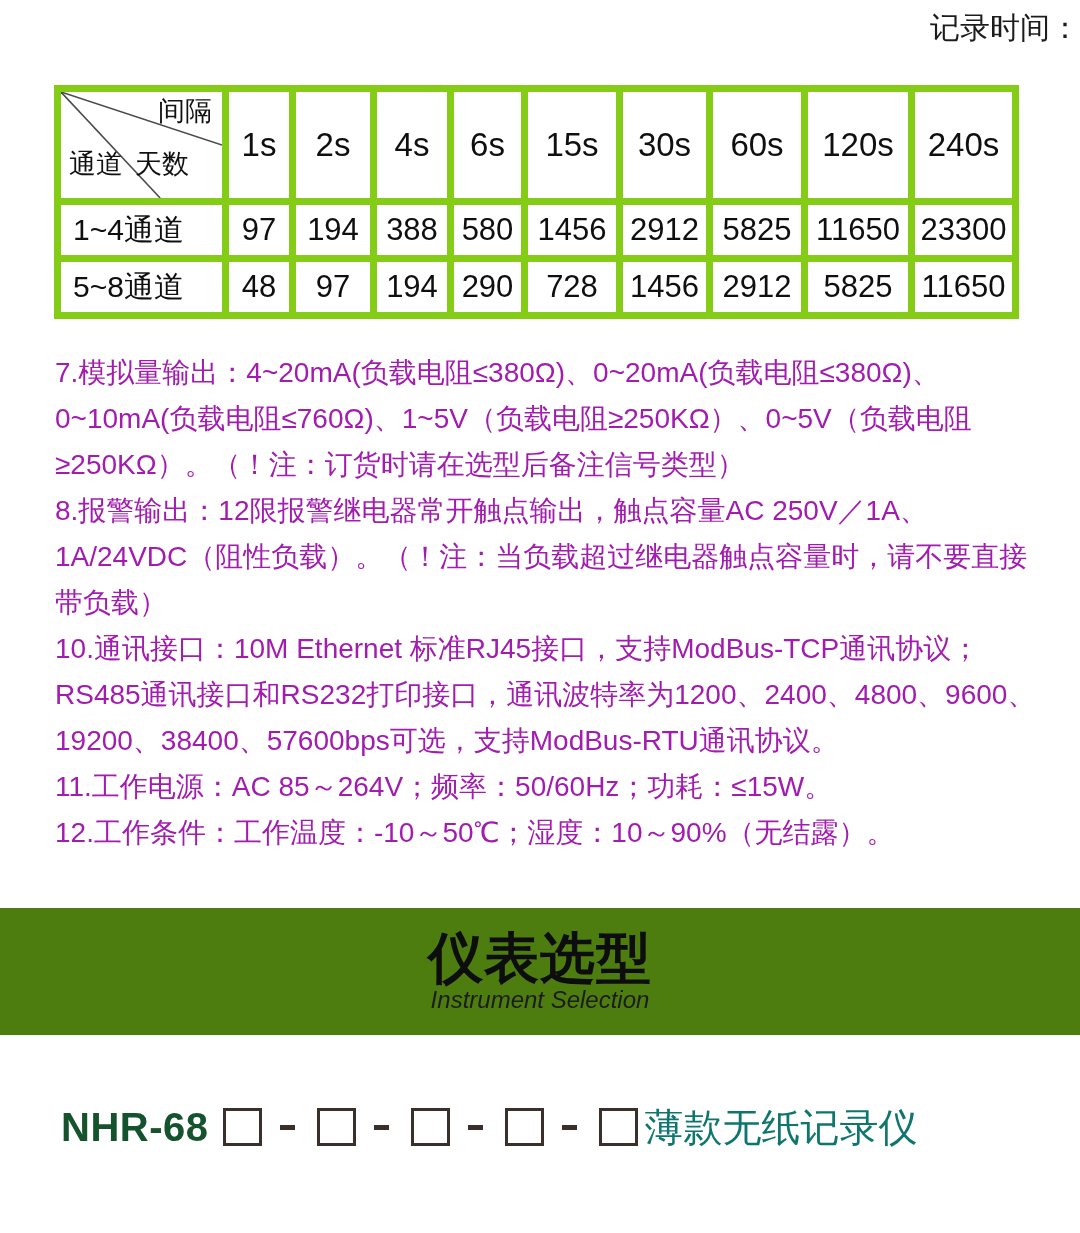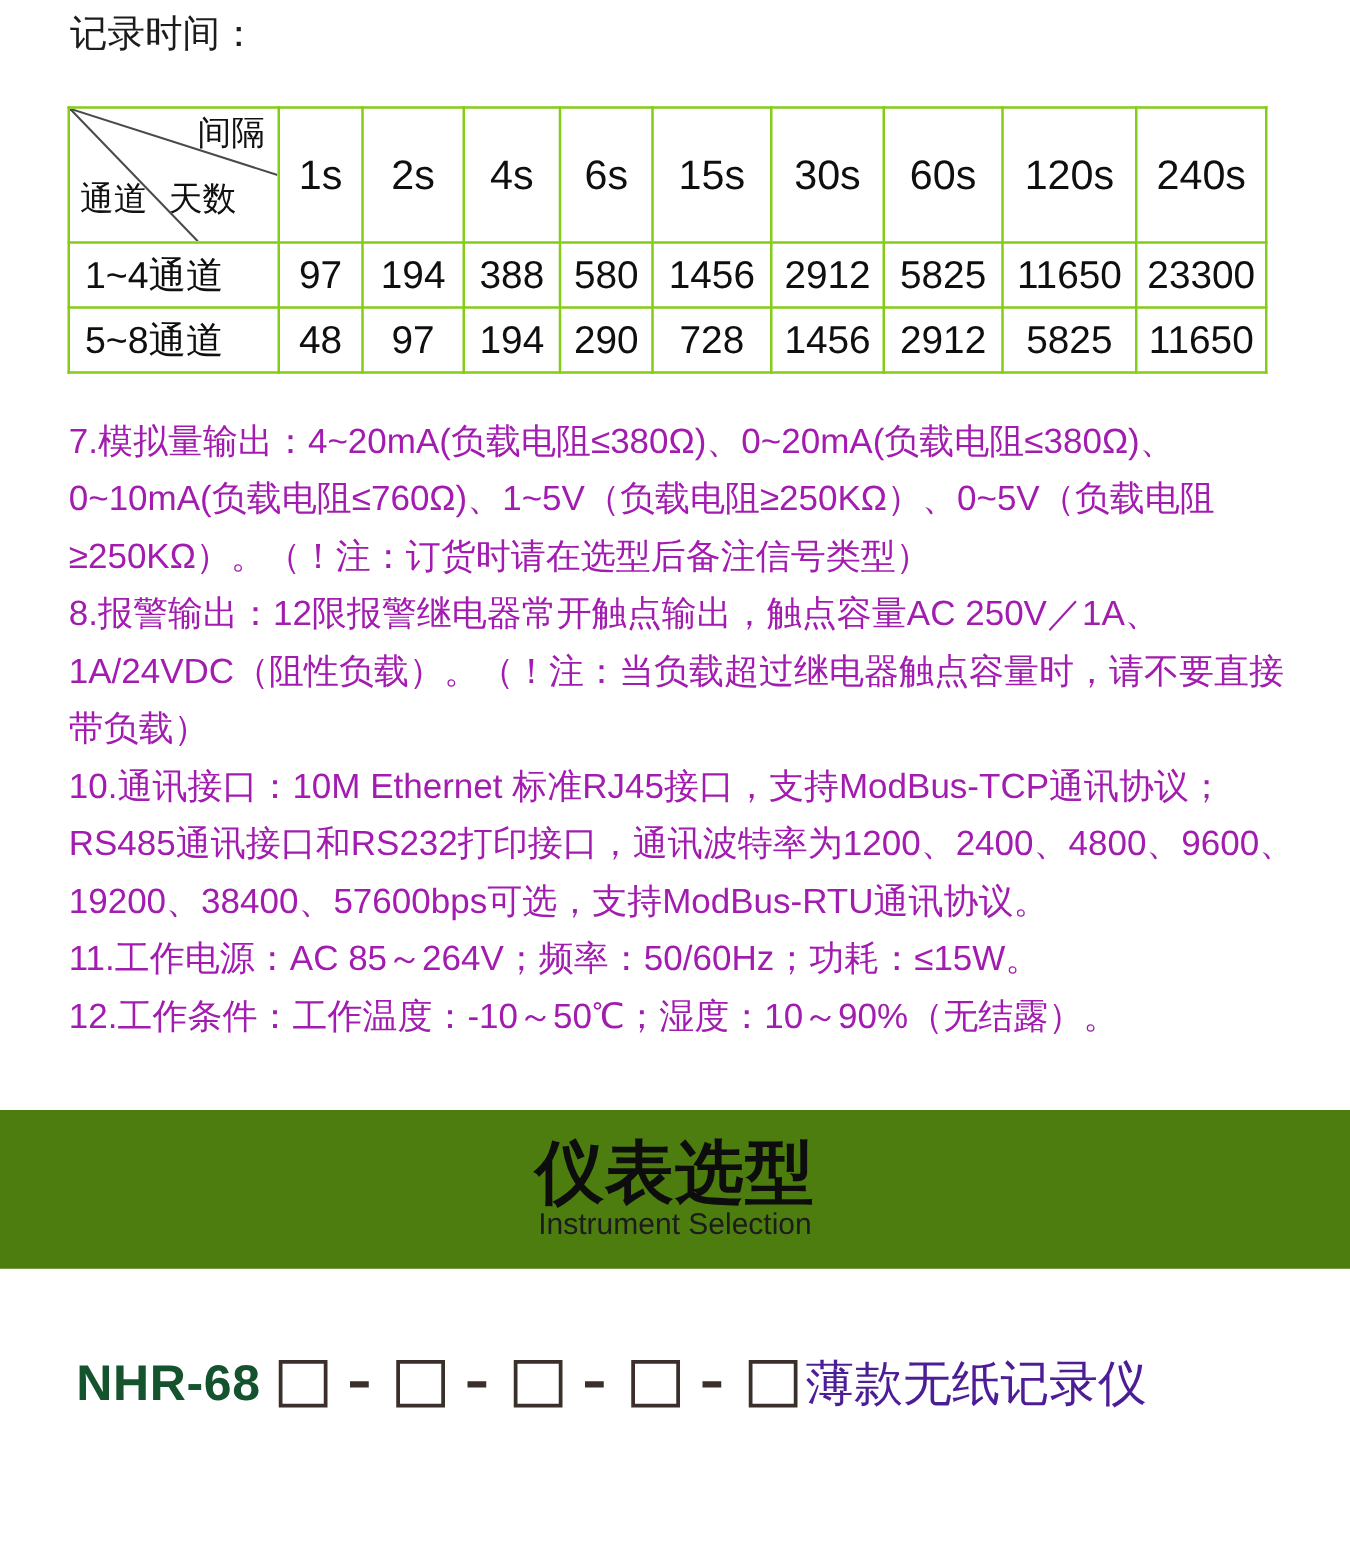--- a/index.html
+++ b/index.html
@@ -10,30 +10,31 @@
     color:#161616;
     overflow:hidden;
     position:relative;
   }
   
   .rec-heading{
     margin:10px 0 0 56px;
     font-size:30px;
     line-height:36px;
     color:#1c1c1c;
+    text-align:right;
   }
   
   table.rec-table{
     border-collapse:collapse;
     margin:39px 0 0 54px;
     table-layout:fixed;
     width:958px;
   }
   table.rec-table td{
-    border:2px solid #84cc16;
+    border:7px solid #84cc16;
     text-align:center;
     vertical-align:middle;
     padding:0;
     font-size:31px;
     color:#0f0f0f;
     margin-top:16px;
   }
   table.rec-table tr.hdr td{height:106px;font-size:33px;}
   table.rec-table tr.datarow td{height:50px;}
   table.rec-table td.rowlabel{
@@ -75,20 +76,21 @@
     font-weight:bold;
     color:#0d0d0d;
     line-height:56px;
     letter-spacing:1px;
   }
   .banner-subtitle{
     font-size:24px;
     color:#1c1c1c;
     line-height:26px;
     margin-top:1px;
+    font-style:italic;
   }
   
   .model-line{
     margin:73px 0 0 61px;
     display:flex;
     align-items:flex-start;
     color:#362c28;
   }
   .model-code{
     font-size:40px;
@@ -114,21 +116,21 @@
   .dash{
     width:15px;
     height:5px;
     background:#3a2f2a;
     margin:17px 22px 0 18px;
   }
   .model-suffix{
     font-size:39px;
     line-height:40px;
     margin-left:6px;
-    color:#4c1d95;
+    color:#0f766e;
     white-space:nowrap;
   }
 </style>
 </head>
 <body>
 
 <div>
 
   <div class="rec-heading">记录时间：</div>
 

